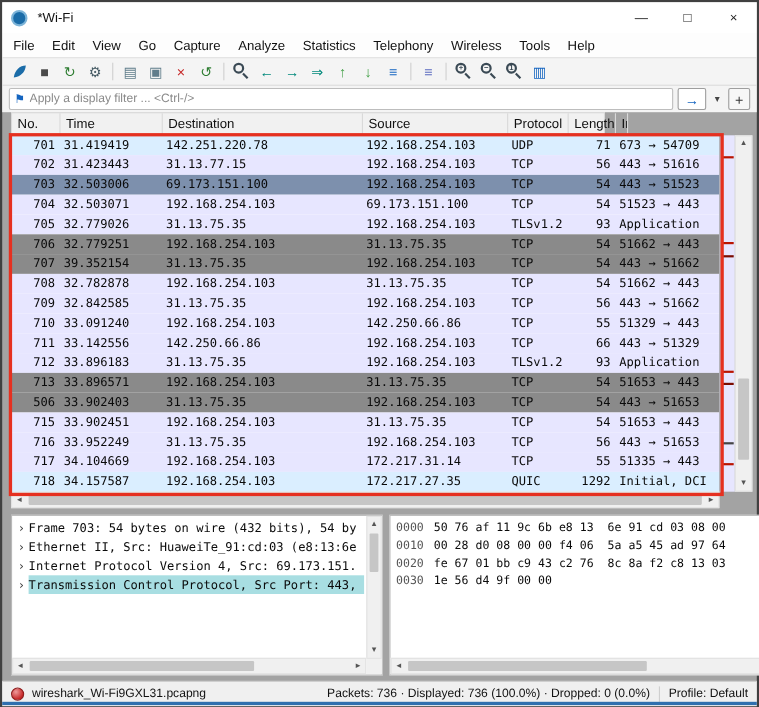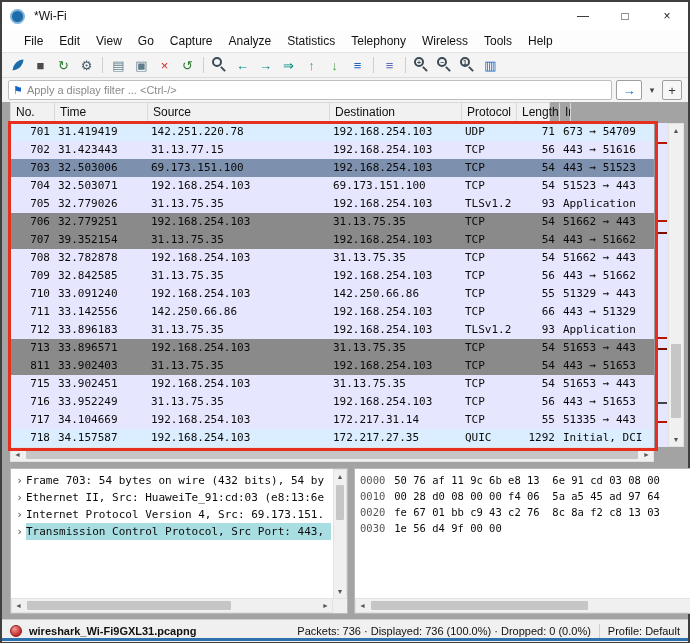--- a/index.html
+++ b/index.html
@@ -12,21 +12,21 @@
     display:flex; align-items:center; padding-left:8px; }
   .app-icon { width:15px; height:15px; border-radius:50%; background:#1b6ca8;
     border:2px solid #7db4d8; }
   .title-text { font-size:12px; color:#111; margin-left:9px; }
   .win-controls { margin-left:auto; display:flex; height:28px; }
   .win-btn { width:42px; height:28px; display:flex; align-items:center; justify-content:center;
     font-size:12px; color:#222; background:transparent; border:none; }
 
   
   .menubar { position:absolute; top:28px; left:0; right:0; height:22px; background:#fdfdfd;
-    display:flex; align-items:center; padding-left:14px; }
+    display:flex; align-items:center; padding-left:2px; }
   .menu-item { font-size:12px; color:#111; padding:0 8px; line-height:22px; }
 
   
   .toolbar { position:absolute; top:50px; left:0; right:0; height:26px; background:#f4f4f4;
     border-top:1px solid #e3e3e3; border-bottom:1px solid #dadada;
     display:flex; align-items:center; padding:0 4px; }
   .tb-btn { width:23px; height:22px; border:none; background:transparent; font-size:13px;
     display:flex; align-items:center; justify-content:center; position:relative; }
   .tb-sep { width:1px; height:16px; background:#cfcfcf; margin:0 4px; }
   .magbtn .mag { position:absolute; top:3px; left:4px; width:10px; height:10px;
@@ -114,21 +114,21 @@
 
   .hxline { height:16px; line-height:16px; font-family:"DejaVu Sans Mono", monospace;
     font-size:10.5px; white-space:pre; color:#0a0a0a; padding-left:3px; }
   .hxoff { color:#555; margin-right:9px; }
 
   
   .statusbar { position:absolute; left:0; right:0; top:617px; height:23px; background:#f0f0f0;
     border-top:1px solid #cfcfcf; display:flex; align-items:center; padding:0 8px; font-size:11px; color:#111; }
   .expert-dot { width:12px; height:12px; border-radius:50%; flex:none;
     background:radial-gradient(circle at 35% 30%, #ef9a9a, #c62828 70%); border:1px solid #8e1c1c; }
-  .status-file { margin-left:7px;font-weight:bold; }
+  .status-file { margin-left:7px; }
   .status-stats { margin-left:auto; }
   .status-div { width:1px; height:14px; background:#cfcfcf; margin:0 8px; }
   .accent-strip { position:absolute; left:0; right:0; bottom:0; height:3px; background:var(--accent); }
 </style>
 </head>
 <body>
 
 <div class="window">
 
   <div class="titlebar">
@@ -213,22 +213,22 @@
     </div>
     <button class="apply-btn">→</button>
     <span class="combo-arrow">▾</span>
     <button class="add-btn">+</button>
   </div>
 
   <div class="packet-panel">
     <div class="plist-header">
         <div class="hcell">No.</div>
         <div class="hcell">Time</div>
+        <div class="hcell">Destination</div>
         <div class="hcell">Source</div>
-        <div class="hcell">Destination</div>
         <div class="hcell">Protocol</div>
         <div class="hcell">Length</div>
         <div class="hcell">Info</div>
       </div>
     <div class="plist-body">
         <div class="prow udp">
           <span class="cell c-no">701</span>
           <span class="cell c-time">31.419419</span>
           <span class="cell c-source">142.251.220.78</span>
           <span class="cell c-destination">192.168.254.103</span>
@@ -338,21 +338,21 @@
         <div class="prow dark">
           <span class="cell c-no">713</span>
           <span class="cell c-time">33.896571</span>
           <span class="cell c-source">192.168.254.103</span>
           <span class="cell c-destination">31.13.75.35</span>
           <span class="cell c-protocol">TCP</span>
           <span class="cell c-length">54</span>
           <span class="cell c-info">51653 → 443</span>
         </div>
         <div class="prow dark">
-          <span class="cell c-no">811</span>
+          <span class="cell c-no">506</span>
           <span class="cell c-time">33.902403</span>
           <span class="cell c-source">31.13.75.35</span>
           <span class="cell c-destination">192.168.254.103</span>
           <span class="cell c-protocol">TCP</span>
           <span class="cell c-length">54</span>
           <span class="cell c-info">443 → 51653</span>
         </div>
         <div class="prow tcp">
           <span class="cell c-no">715</span>
           <span class="cell c-time">33.902451</span>

